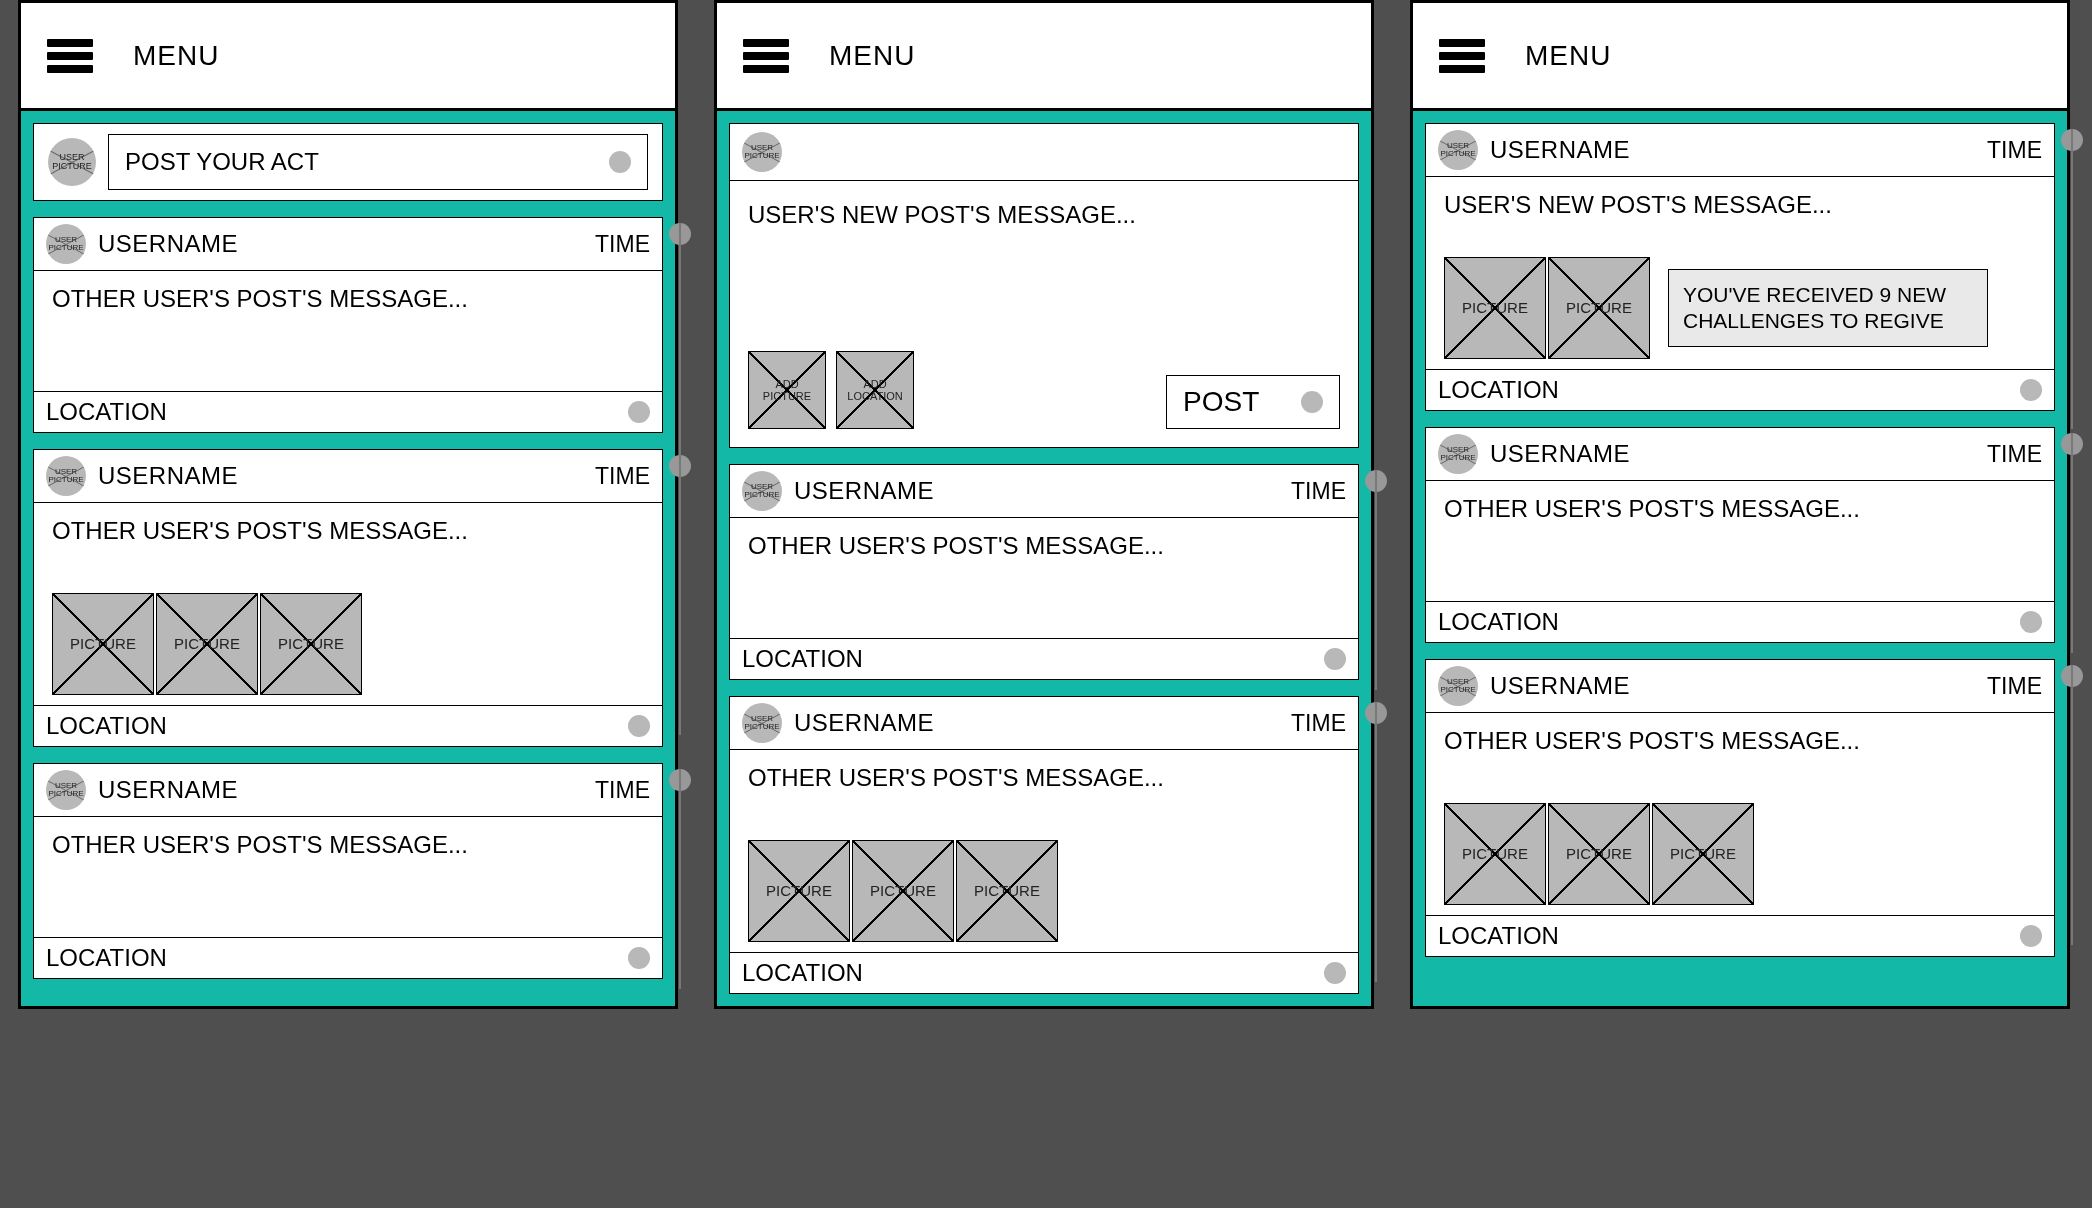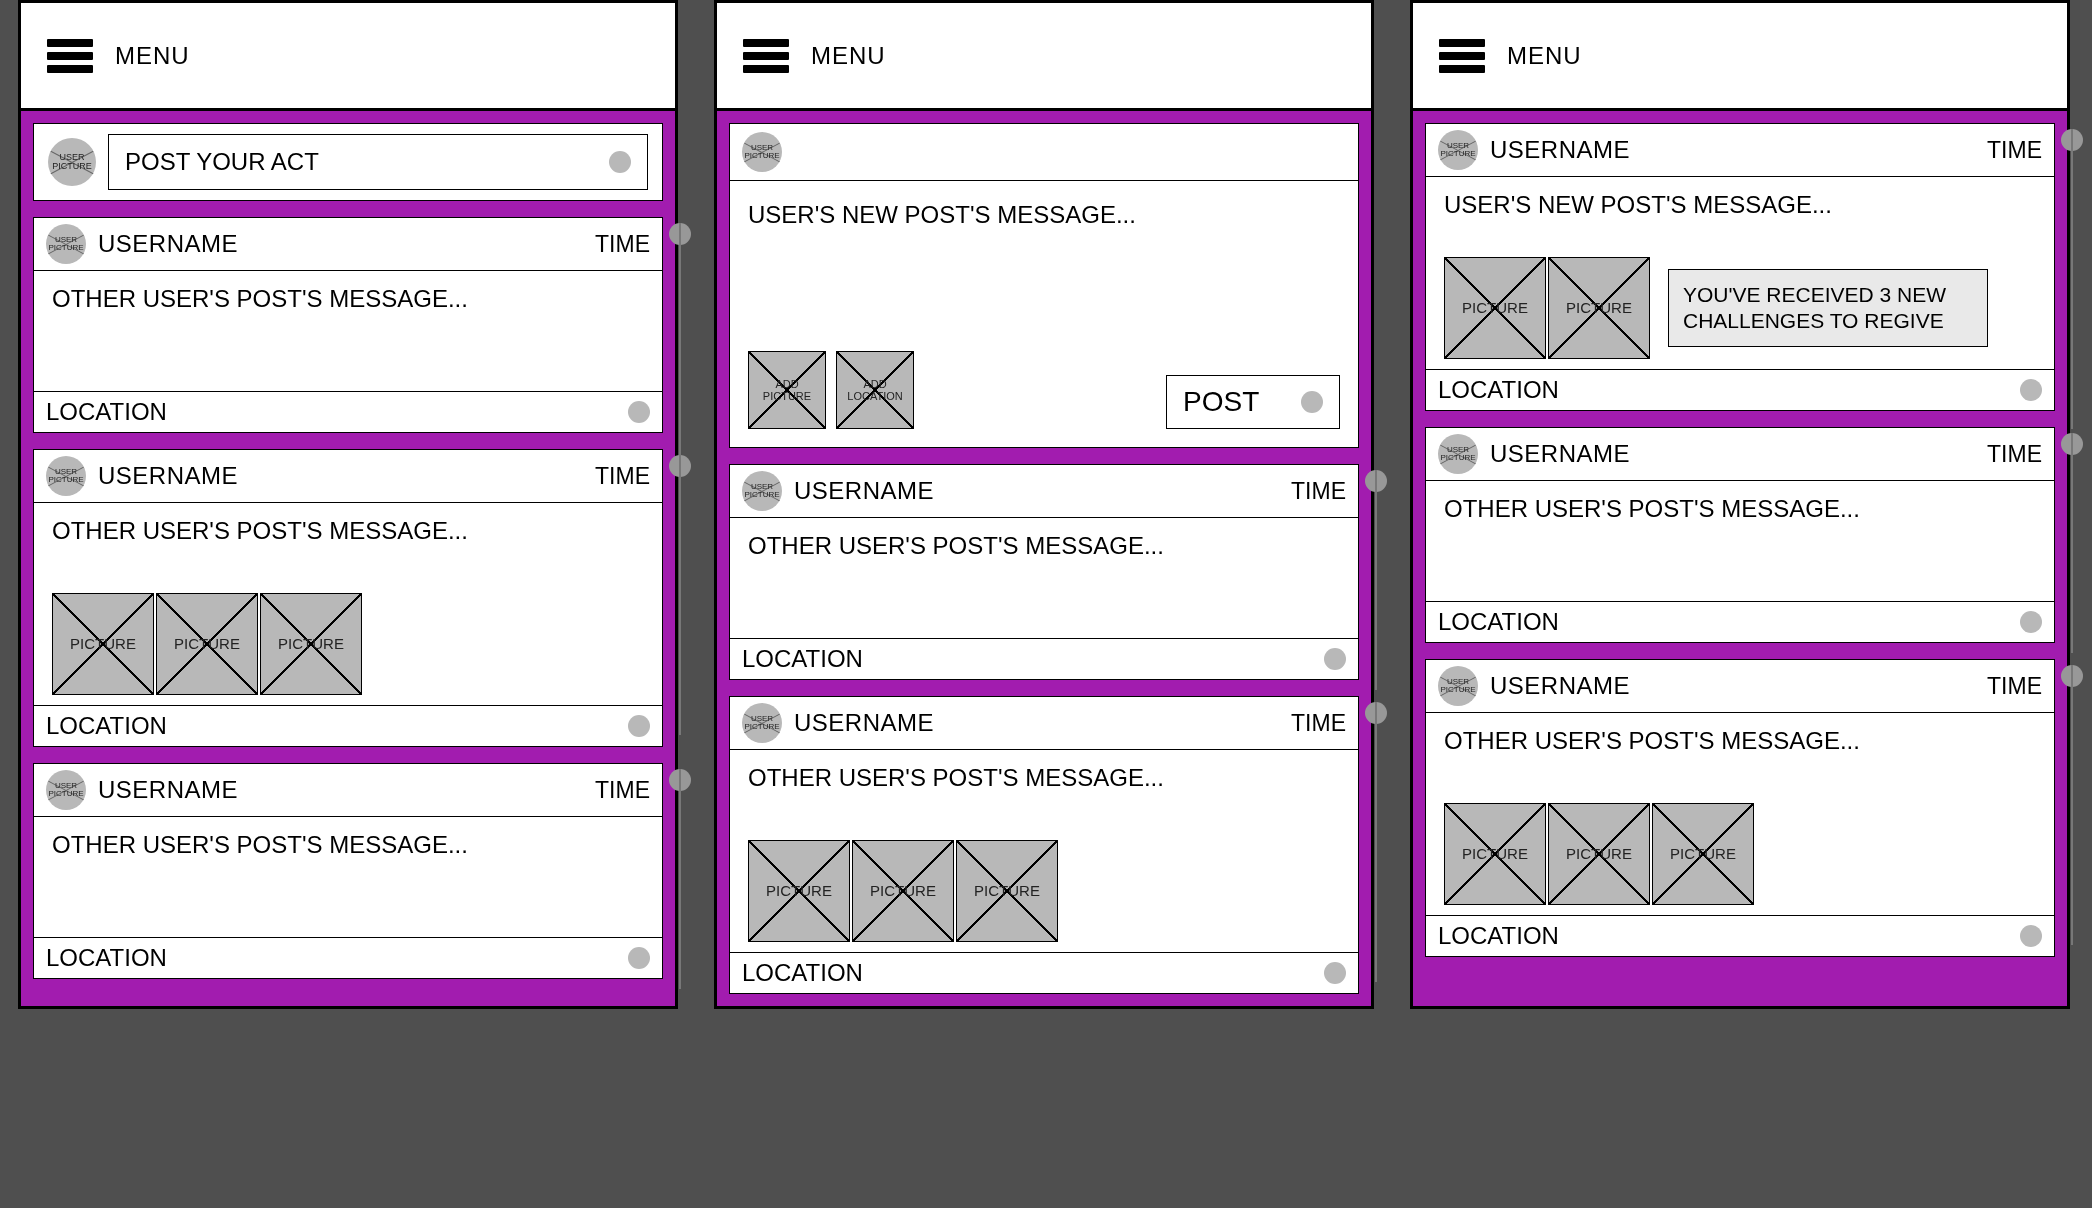--- a/index.html
+++ b/index.html
@@ -2,22 +2,22 @@
 <html><head>
 <meta charset="utf-8">
 <style>
   *{box-sizing:border-box;margin:0;padding:0;}
   body{background:#4f4f4f;font-family:"Myriad Pro","Segoe UI",Arial,sans-serif;width:2092px;height:1208px;overflow:hidden;}
   .stage{display:flex;gap:36px;padding:0 18px;}
   .frame{width:660px;background:#4f4f4f;border:3px solid #000;display:flex;flex-direction:column;}
   .topbar{background:#fff;display:flex;align-items:center;height:108px;padding:0 26px;border-bottom:3px solid #000;}
   .hamburger{width:46px;height:34px;display:flex;flex-direction:column;justify-content:space-between;cursor:pointer;}
   .hamburger span{display:block;height:8px;background:#000;border-radius:1px;}
-  .menu-label{font-size:24px;margin-left:22px;letter-spacing:1px;}
-  .body{background:#a21caf;flex:1;padding:12px 12px 12px 12px;position:relative;display:flex;flex-direction:column;gap:16px;}
+  .menu-label{font-size:28px;margin-left:40px;letter-spacing:1px;}
+  .body{background:#14b8a6;flex:1;padding:12px 12px 12px 12px;position:relative;display:flex;flex-direction:column;gap:16px;}
   .card{background:#fff;border:1.5px solid #000;position:relative;}
   .compose-row{display:flex;align-items:center;gap:12px;padding:10px 14px;border:1.5px solid #000;background:#fff;}
   .avatar{width:48px;height:48px;border-radius:50%;background:#b8b8b8;position:relative;flex:none;display:flex;align-items:center;justify-content:center;font-size:9px;line-height:1;text-align:center;color:#222;}
   .avatar.small{width:40px;height:40px;font-size:8px;}
   .avatar::before,.avatar::after{content:"";position:absolute;left:0;right:0;top:50%;border-top:1px solid #666;}
   .avatar::before{transform:rotate(28deg);}
   .avatar::after{transform:rotate(-28deg);}
   .avatar span{position:relative;z-index:1;}
   .compose-input{flex:1;height:56px;border:1.5px solid #000;display:flex;align-items:center;padding:0 16px;font-size:24px;justify-content:space-between;}
   .dot{width:22px;height:22px;border-radius:50%;background:#b8b8b8;flex:none;}
@@ -266,21 +266,21 @@
         <div class="post-body" style="min-height:80px;">USER'S NEW POST'S MESSAGE...</div>
         <div class="pics-notif">
           <div class="picgroup">
             <div class="pic">
                   <span>PICTURE</span>
                 </div>
             <div class="pic">
                   <span>PICTURE</span>
                 </div>
           </div>
-          <div class="notif">YOU'VE RECEIVED 3 NEW CHALLENGES TO REGIVE</div>
+          <div class="notif">YOU'VE RECEIVED 9 NEW CHALLENGES TO REGIVE</div>
         </div>
         <div class="post-foot">
           <span>LOCATION</span>
           <span class="dot"></span>
         </div>
       </div>
     </div>
 
     <div style="position:relative;">
       <div class="scroll-dot" style="right:-28px;top:6px;"></div>

